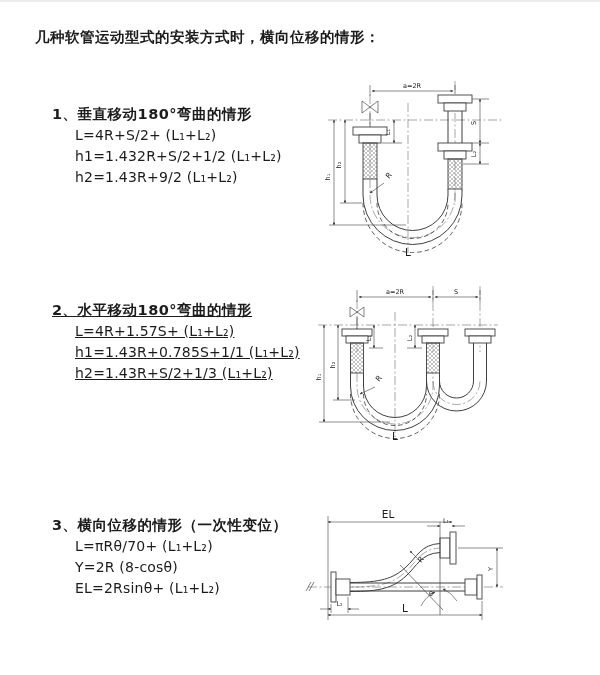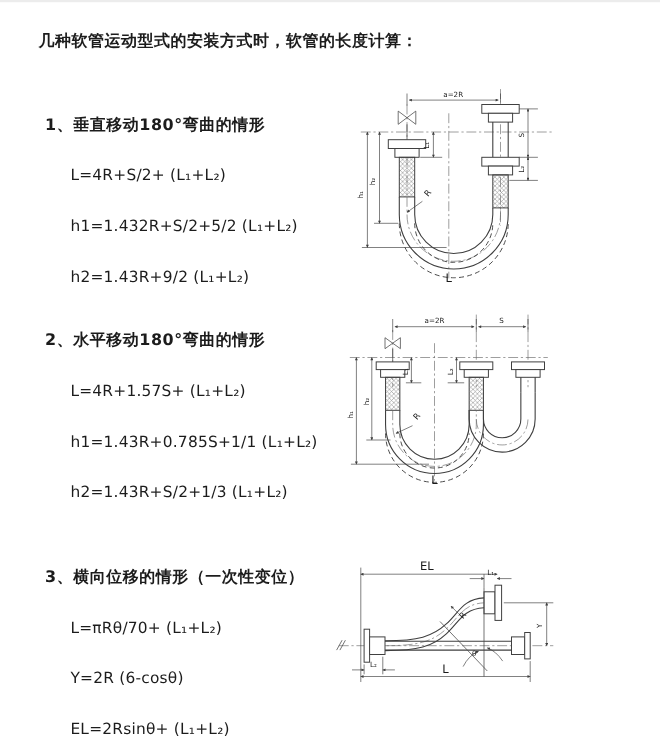--- a/index.html
+++ b/index.html
@@ -1,23 +1,23 @@
 <!DOCTYPE html>
 <html><head>
 <meta charset="utf-8">
 <style>
   html,body{margin:0;padding:0;background:#fff;}
   #page{position:relative;width:600px;height:675px;background:#ffffff;overflow:hidden;
         font-family:"DejaVu Sans","Liberation Sans",sans-serif;color:#1c1c1c;
         border-top:2px solid #ececec;}
   .page-title{position:absolute;left:35px;top:26px;font-size:14.5px;font-weight:600;letter-spacing:0.5px;}
-  .section{position:absolute;left:41px;}
+  .section{position:absolute;left:52px;}
   .sec-heading{font-size:14.5px;font-weight:600;letter-spacing:0.5px;line-height:18px;}
-  .formula{margin-left:23px;margin-top:29px;font-size:14px;line-height:17px;letter-spacing:0.2px;}
-  #sec1{top:103px;} #sec2{top:299px;} #sec3{top:514px;}
+  .formula{margin-left:23px;margin-top:4px;font-size:14px;line-height:17px;letter-spacing:0.2px;}
+  #sec1{top:103px;} #sec2{top:299px;text-decoration:underline;} #sec3{top:514px;}
   .diagram{position:absolute;}
   #dia1{left:310px;top:75px;} #dia2{left:310px;top:280px;} #dia3{left:300px;top:500px;}
 
   
   .wall{fill:none;stroke:#3f3f3f;stroke-width:1;}
   .thin{fill:none;stroke:#4a4a4a;stroke-width:0.7;}
   .part{fill:#ffffff;stroke:#3f3f3f;stroke-width:0.9;}
   .braid{stroke:#3f3f3f;stroke-width:0.9;}
   .cl{stroke:#6b6b6b;stroke-width:0.6;stroke-dasharray:9 2.5 2 2.5;fill:none;}
   .dash{stroke:#4a4a4a;stroke-width:0.9;stroke-dasharray:4.5 3;fill:none;}
@@ -25,26 +25,26 @@
   .ext{stroke:#3f3f3f;stroke-width:0.6;fill:none;}
   .lbl{font-family:"DejaVu Sans",sans-serif;font-size:6.5px;fill:#222;}
   .lbl-r{font-family:"DejaVu Sans",sans-serif;font-size:7.5px;fill:#222;}
   .lbl-big{font-family:"DejaVu Sans",sans-serif;font-size:10.5px;fill:#1a1a1a;}
 </style>
 </head>
 <body>
 
 <div id="page">
 
-  <div class="page-title">几种软管运动型式的安装方式时，软管的长度计算：</div>
+  <div class="page-title">几种软管运动型式的安装方式时，横向位移的情形：</div>
 
   <div class="section" id="sec1">
     <div class="sec-heading">1、垂直移动180°弯曲的情形</div>
     <div class="formula">L=4R+S/2+ (L₁+L₂)</div>
-    <div class="formula">h1=1.432R+S/2+5/2 (L₁+L₂)</div>
+    <div class="formula">h1=1.432R+S/2+1/2 (L₁+L₂)</div>
     <div class="formula">h2=1.43R+9/2 (L₁+L₂)</div>
   </div>
 
   <svg class="diagram" id="dia1" width="290" height="195" viewBox="0 0 290 195">
     <defs>
       <marker id="ah1" viewBox="0 0 10 10" refX="9" refY="5" markerWidth="8" markerHeight="4.5" orient="auto-start-reverse">
         <path d="M0,0 L10,5 L0,10 Z" fill="#3f3f3f"></path>
       </marker>
       <pattern id="hp1" width="4" height="4" patternUnits="userSpaceOnUse">
         <path d="M0,4 L4,0 M0,0 L4,4" stroke="#8a8a8a" stroke-width="0.5"></path>
@@ -224,21 +224,21 @@
       <text class="lbl-r" x="69" y="100" transform="rotate(-50 69 100)">R</text>
       <line class="dim" x1="65" y1="105" x2="50" y2="112" marker-end="url(#ah2)"></line>
     </g>
 
     <text class="lbl-big" x="85" y="158" text-anchor="middle">L</text>
   </svg>
 
   <div class="section" id="sec3">
     <div class="sec-heading">3、横向位移的情形（一次性变位）</div>
     <div class="formula">L=πRθ/70+ (L₁+L₂)</div>
-    <div class="formula">Y=2R (6-cosθ)</div>
+    <div class="formula">Y=2R (8-cosθ)</div>
     <div class="formula">EL=2Rsinθ+ (L₁+L₂)</div>
   </div>
 
   <svg class="diagram" id="dia3" width="300" height="160" viewBox="0 0 300 160">
     <defs>
       <marker id="ah3" viewBox="0 0 10 10" refX="9" refY="5" markerWidth="8" markerHeight="4.5" orient="auto-start-reverse">
         <path d="M0,0 L10,5 L0,10 Z" fill="#3f3f3f"></path>
       </marker>
     </defs>
 

